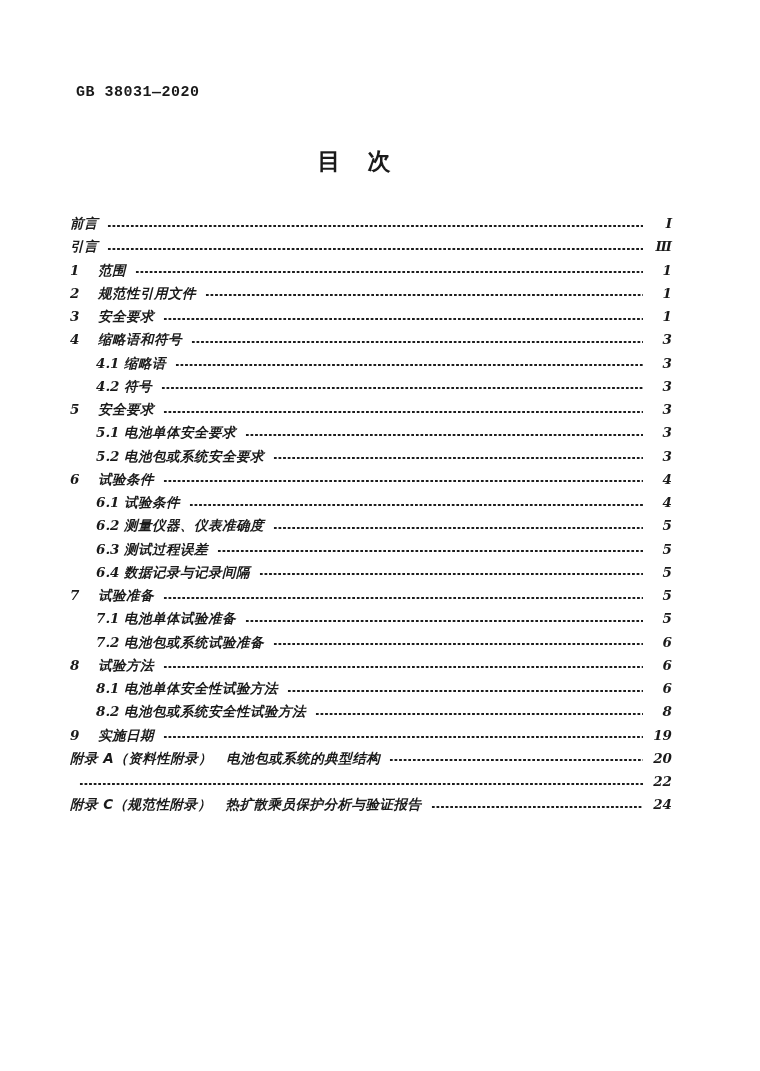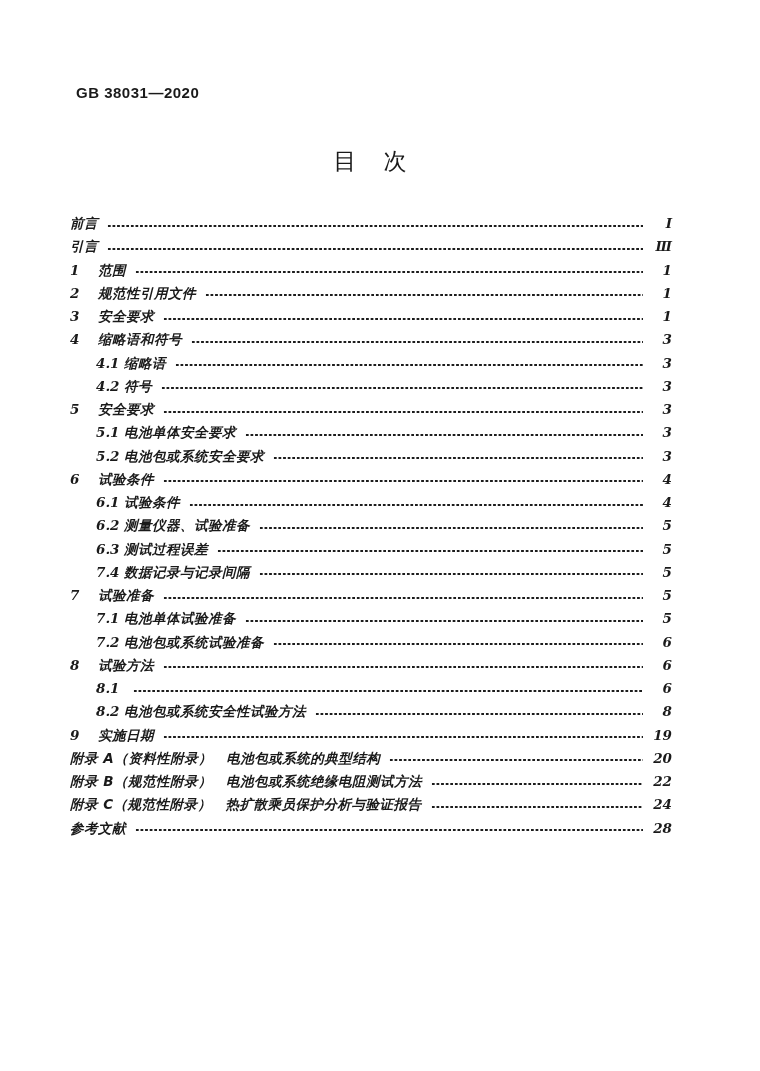--- a/index.html
+++ b/index.html
@@ -17,30 +17,30 @@
     inset: 0;
     background: #ffffff;
   }
   .doc-header {
     position: absolute;
     left: 76px;
     top: 84px;
     font-size: 15px;
     font-weight: bold;
     letter-spacing: 0.5px;
-    font-family: Liberation Sans, sans-serif;
+    font-family: Liberation Mono, monospace;
   }
   .doc-title {
     position: absolute;
-    left: 70px;
+    left: 54px;
     width: 602px;
     top: 146px;
     text-align: center;
     font-size: 23px;
-    font-weight: normal;
+    font-weight: bold;
     letter-spacing: 2px;
   }
   .toc {
     position: absolute;
     left: 70px;
     top: 212px;
     width: 602px;
     font-style: italic;
   }
   .toc-row {
@@ -162,32 +162,32 @@
         <span class="pg">4</span>
       </div>
       <div class="toc-row lv2">
         <span class="num">6.1</span>
         <span class="entry-title">试验条件</span>
         <span class="leader"></span>
         <span class="pg">4</span>
       </div>
       <div class="toc-row lv2">
         <span class="num">6.2</span>
-        <span class="entry-title">测量仪器、试验准备</span>
+        <span class="entry-title">测量仪器、仪表准确度</span>
         <span class="leader"></span>
         <span class="pg">5</span>
       </div>
       <div class="toc-row lv2">
         <span class="num">6.3</span>
         <span class="entry-title">测试过程误差</span>
         <span class="leader"></span>
         <span class="pg">5</span>
       </div>
       <div class="toc-row lv2">
-        <span class="num">7.4</span>
+        <span class="num">6.4</span>
         <span class="entry-title">数据记录与记录间隔</span>
         <span class="leader"></span>
         <span class="pg">5</span>
       </div>
       <div class="toc-row lv1">
         <span class="num">7</span>
         <span class="entry-title">试验准备</span>
         <span class="leader"></span>
         <span class="pg">5</span>
       </div>
@@ -204,20 +204,21 @@
         <span class="pg">6</span>
       </div>
       <div class="toc-row lv1">
         <span class="num">8</span>
         <span class="entry-title">试验方法</span>
         <span class="leader"></span>
         <span class="pg">6</span>
       </div>
       <div class="toc-row lv2">
         <span class="num">8.1</span>
+        <span class="entry-title">电池单体安全性试验方法</span>
         <span class="leader"></span>
         <span class="pg">6</span>
       </div>
       <div class="toc-row lv2">
         <span class="num">8.2</span>
         <span class="entry-title">电池包或系统安全性试验方法</span>
         <span class="leader"></span>
         <span class="pg">8</span>
       </div>
       <div class="toc-row lv1">
@@ -225,28 +226,22 @@
         <span class="entry-title">实施日期</span>
         <span class="leader"></span>
         <span class="pg">19</span>
       </div>
       <div class="toc-row lv0">
         <span class="entry-title">附录 A（资料性附录）　电池包或系统的典型结构</span>
         <span class="leader"></span>
         <span class="pg">20</span>
       </div>
       <div class="toc-row lv0">
-        <span class="entry-title">附录 B（规范性附录）　电池包或系统绝缘电阻测试方法</span>
         <span class="leader"></span>
         <span class="pg">22</span>
       </div>
       <div class="toc-row lv0">
         <span class="entry-title">附录 C（规范性附录）　热扩散乘员保护分析与验证报告</span>
         <span class="leader"></span>
         <span class="pg">24</span>
-      </div>
-      <div class="toc-row lv0">
-        <span class="entry-title">参考文献</span>
-        <span class="leader"></span>
-        <span class="pg">28</span>
       </div>
     </div>
 </div>
 
 </body></html>

